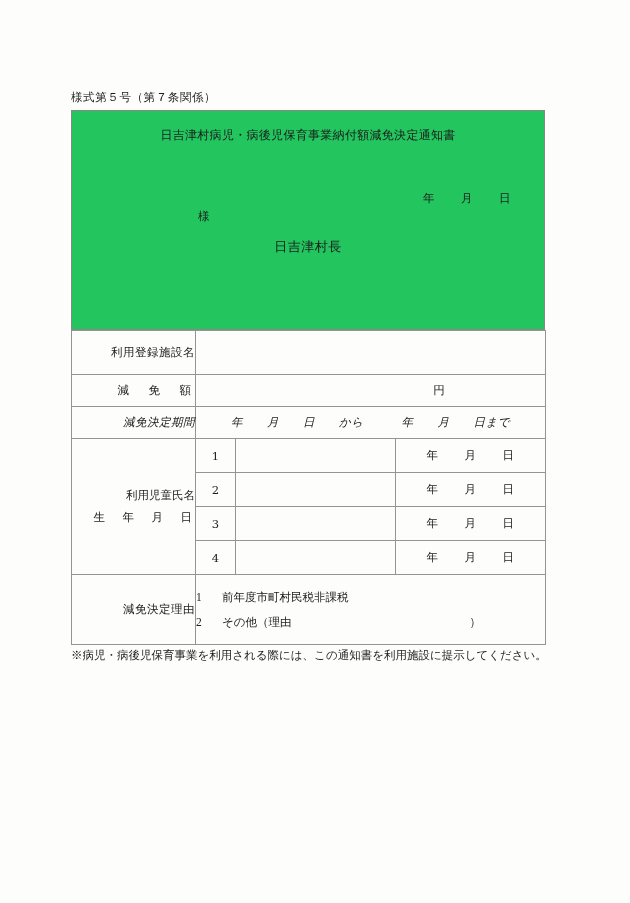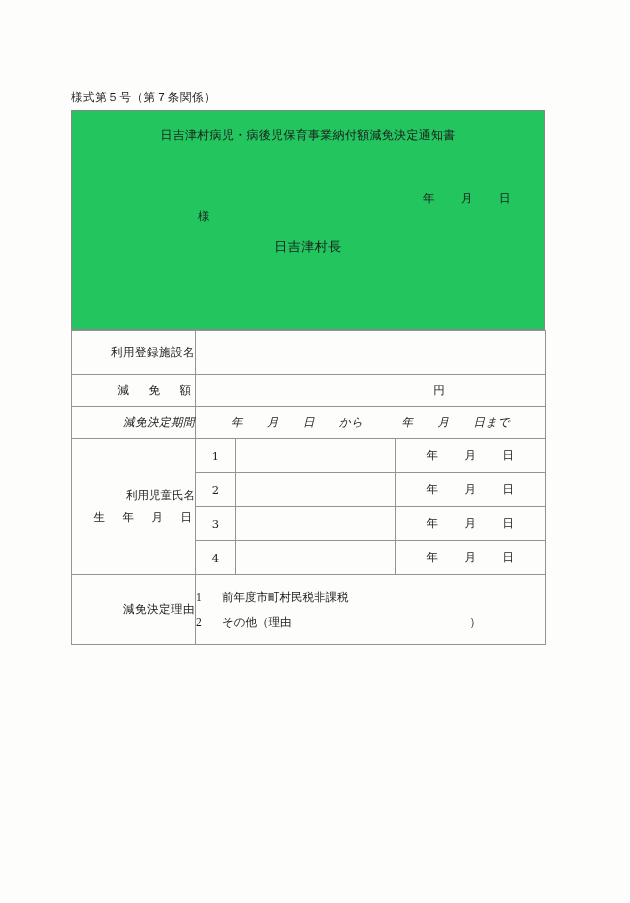--- a/index.html
+++ b/index.html
@@ -266,14 +266,15 @@
         <td class="lbl">減免決定理由</td>
         <td colspan="3" class="reason-cell">
           <div class="reason-item"><span class="n">1</span><span>前年度市町村民税非課税</span></div>
           <div class="reason-item"><span class="n">2</span><span>その他（理由</span><span class="reason-gap"></span><span>）</span></div>
         </td>
       </tr>
 
     </tbody>
   </table>
 
+  <div class="footer-note">※病児・病後児保育事業を利用される際には、この通知書を利用施設に提示してください。</div>
 
 </div>
 
 </body></html>

